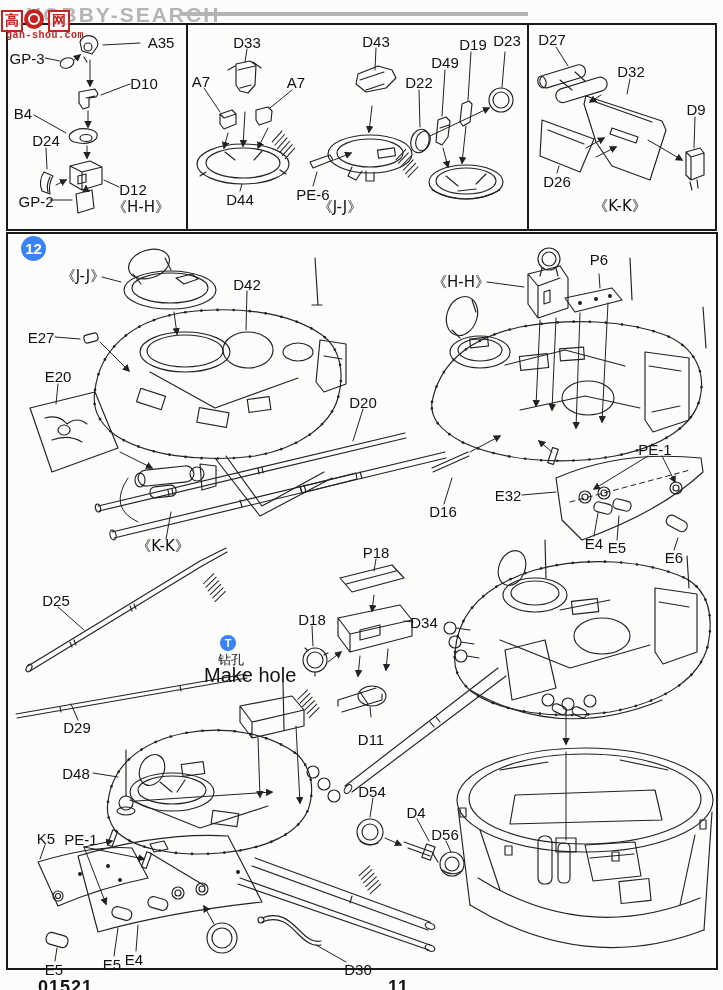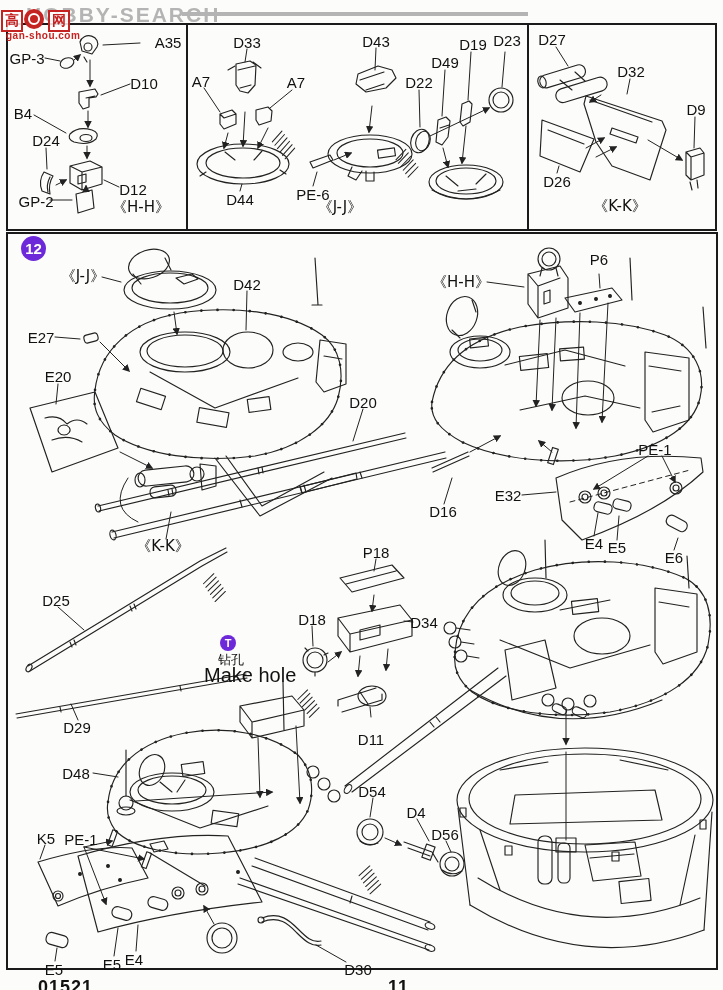--- a/index.html
+++ b/index.html
@@ -7,38 +7,38 @@
         font-family:"Liberation Sans","DejaVu Sans",sans-serif;color:#111;}
   .box{position:absolute;border:2px solid #1a1a1a;z-index:1;}
   .mainbox{position:absolute;border:2.5px solid #1a1a1a;z-index:1;}
   svg.art{position:absolute;left:0;top:0;z-index:2;}
   .ln{fill:none;stroke:#222;stroke-width:1.15;stroke-linecap:round;stroke-linejoin:round;}
   .ldr{fill:none;stroke:#222;stroke-width:1;stroke-linecap:round;}
   .dots{fill:none;stroke:#222;stroke-width:2.6;stroke-linecap:round;stroke-dasharray:0.1 16;}
   .dash{stroke-dasharray:5 4;}
   .callout{position:absolute;transform:translate(-50%,-50%);font-size:15px;white-space:nowrap;z-index:3;}
   .cjk{font-family:"DejaVu Sans","Liberation Sans",sans-serif;}
-  .badge{position:absolute;background:#6d28d9;color:#fff;border-radius:50%;display:flex;
+  .badge{position:absolute;background:#3b82f6;color:#fff;border-radius:50%;display:flex;
          align-items:center;justify-content:center;font-weight:bold;z-index:3;}
   .step-badge{left:21px;top:236px;width:25px;height:25px;font-size:15px;}
   .t-badge{left:220px;top:635px;width:16px;height:16px;font-size:11px;}
   .mh-cn{position:absolute;left:218px;top:651px;font-size:13px;z-index:3;}
   .mh-en{position:absolute;left:204px;top:664px;font-size:20px;z-index:3;}
   .footer-num{position:absolute;top:977px;font-weight:bold;font-size:18px;letter-spacing:1px;z-index:3;}
   .wm{position:absolute;z-index:5;}
   .wm-brand{left:26px;top:3px;font-size:21px;font-weight:bold;color:#b4b4b4;letter-spacing:2px;}
   .wm-rule{left:182px;top:12px;width:346px;height:4px;background:#b4b4b4;}
   .wm-charbox{width:18px;height:18px;border:2px solid #c52222;color:#c52222;font-size:14px;font-weight:bold;
               display:flex;align-items:center;justify-content:center;background:rgba(255,255,255,.85);}
   .wm-cb1{left:1px;top:10px;}
   .wm-cb2{left:48px;top:10px;}
   .wm-emblem{left:24px;top:9px;width:20px;height:20px;border-radius:50%;background:#c52222;}
   .wm-emblem::after{content:"";position:absolute;left:4px;top:4px;width:12px;height:12px;
                     border-radius:50%;border:2px solid #fff;box-sizing:border-box;}
-  .wm-site{left:6px;top:30px;font-size:10px;font-weight:bold;color:#c52222;letter-spacing:.5px;}
+  .wm-site{left:6px;top:30px;font-size:10px;font-weight:bold;color:#c52222;letter-spacing:.5px;font-family:Liberation Mono, monospace;}
 </style>
 </head>
 <body>
 
 <div class="page">
 
   <div class="box" style="left:6px;top:23px;width:178px;height:204px;"></div>
   <div class="box" style="left:186px;top:23px;width:339px;height:204px;"></div>
   <div class="box" style="left:527px;top:23px;width:186px;height:204px;"></div>
   <div class="mainbox" style="left:6px;top:232px;width:708px;height:734px;"></div>
@@ -486,21 +486,21 @@
       <use href="#hatch" transform="translate(300,688) rotate(12)"></use>
     </g>
   </svg>
 
   <div class="badge step-badge">12</div>
   <div class="badge t-badge">T</div>
   <div class="mh-cn cjk">钻孔</div>
   <div class="mh-en">Make hole</div>
 
   <div class="callout" style="left:27px;top:58px">GP-3</div>
-  <div class="callout" style="left:168px;top:42px">A35</div>
+  <div class="callout" style="left:161px;top:42px">A35</div>
   <div class="callout" style="left:144px;top:83px">D10</div>
   <div class="callout" style="left:23px;top:113px">B4</div>
   <div class="callout" style="left:46px;top:140px">D24</div>
   <div class="callout" style="left:133px;top:189px">D12</div>
   <div class="callout" style="left:36px;top:201px">GP-2</div>
   <div class="callout cjk" style="left:141px;top:207px">《H-H》</div>
   <div class="callout" style="left:247px;top:42px">D33</div>
   <div class="callout" style="left:201px;top:81px">A7</div>
   <div class="callout" style="left:296px;top:82px">A7</div>
   <div class="callout" style="left:240px;top:199px">D44</div>

